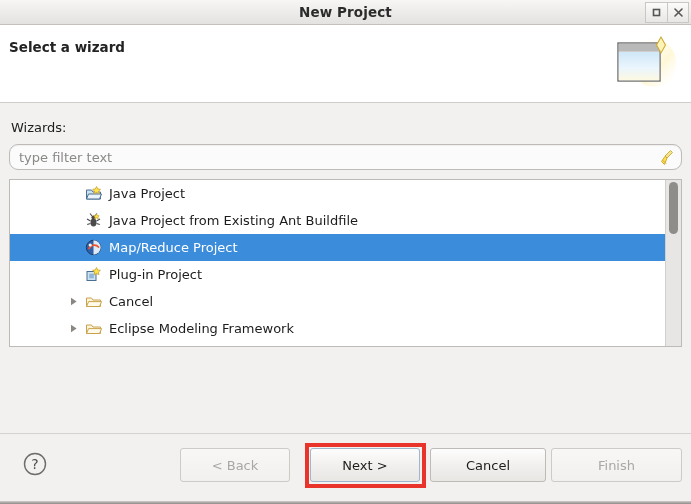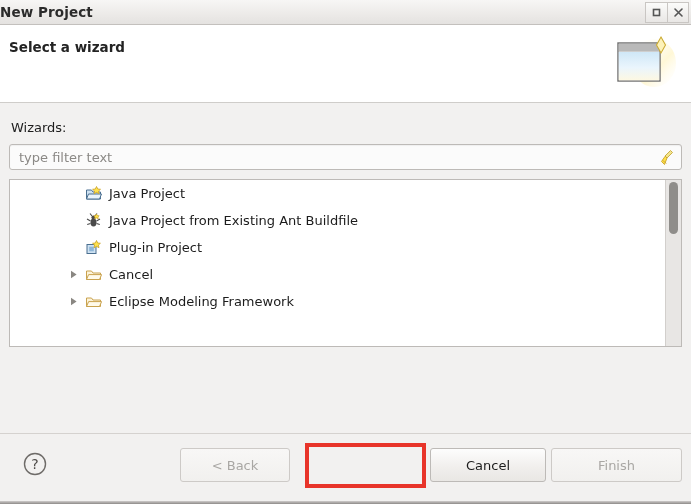--- a/index.html
+++ b/index.html
@@ -25,21 +25,21 @@
     position: absolute;
     left: 0; top: 0;
     width: 691px; height: 25px;
     background: linear-gradient(to bottom, #f7f6f5 0%, #eceae8 60%, #e4e2e0 100%);
     border-bottom: 1px solid #c3c0bd;
     box-sizing: border-box;
   }
   .titlebar-title {
     position: absolute;
     left: 0; right: 0; top: 4px;
-    text-align: left;
+    text-align: center;
     font-size: 13.5px;
     font-weight: bold;
     color: #2b2b2b;
     letter-spacing: .1px;
   }
   .win-btns {
     position: absolute;
     right: 2px; top: 2px;
     display: flex;
     gap: 0px;
@@ -93,21 +93,21 @@
     color: #1d1d1d;
   }
 
   
   .filter-field {
     position: absolute;
     left: 9px; top: 41px;
     width: 673px; height: 26px;
     background: #fbfbfb;
     border: 1px solid #bdbab7;
-    border-radius: 3px;
+    border-radius: 9px;
     box-sizing: border-box;
     box-shadow: inset 0 1px 1px rgba(0,0,0,.05);
   }
   .filter-placeholder {
     position: absolute;
     left: 9px; top: 5px;
     font-size: 13px;
     color: #8b8986;
   }
   .filter-clear-icon {
@@ -318,20 +318,32 @@
             <svg width="17" height="17" viewBox="0 0 17 17">
               <ellipse cx="8.5" cy="10.5" rx="3" ry="4" fill="#4a4a4a"></ellipse>
               <circle cx="8.5" cy="5.5" r="2.1" fill="#4a4a4a"></circle>
               <path d="M5.5 9 L2 7 M11.5 9 L15 7 M5.5 11.5 L2.2 12.5 M11.5 11.5 L14.8 12.5 M7 4 L5 1.5 M10 4 L12 1.5" stroke="#4a4a4a" stroke-width="1.1" fill="none"></path>
               <path d="M11.5 2 L12.4 3.6 L14.2 3.8 L12.9 5 L13.3 6.8 L11.5 5.9 L9.7 6.8 L10.1 5 L8.8 3.8 L10.6 3.6 Z" fill="#ffe24a" stroke="#c9a22b" stroke-width=".7"></path>
             </svg>
           </span>
           <span class="row-label">Java Project from Existing Ant Buildfile</span>
         </div>
 
+        <div class="list-row selected">
+          <span class="twisty empty"></span>
+          <span class="row-icon">
+            <svg width="17" height="17" viewBox="0 0 17 17">
+              <circle cx="8.5" cy="8.5" r="7.2" fill="#2f5fa8" stroke="#1c3b6b" stroke-width="1"></circle>
+              <path d="M8.5 1.3 A7.2 7.2 0 0 1 8.5 15.7 Z" fill="#dfe9f5"></path>
+              <path d="M4 9.5 C6 5.5, 11 5, 13.5 8" stroke="#e8562c" stroke-width="1.8" fill="none" stroke-linecap="round"></path>
+              <circle cx="5.2" cy="6" r="1.6" fill="#f6f6f6"></circle>
+            </svg>
+          </span>
+          <span class="row-label">Map/Reduce Project</span>
+        </div>
 
         <div class="list-row">
           <span class="twisty empty"></span>
           <span class="row-icon">
             <svg width="17" height="17" viewBox="0 0 17 17">
               <rect x="2" y="5.5" width="9" height="9" fill="#cfe2f2" stroke="#4a6f90" stroke-width="1"></rect>
               <rect x="4.2" y="7.7" width="4.6" height="4.6" fill="#8fb6d8"></rect>
               <path d="M11.5 1.5 L12.7 4 L15.4 4.3 L13.4 6.1 L14 8.7 L11.5 7.4 L9 8.7 L9.6 6.1 L7.6 4.3 L10.3 4 Z" fill="#ffe24a" stroke="#c9a22b" stroke-width=".8"></path>
             </svg>
           </span>
@@ -379,19 +391,20 @@
   <div class="footer"></div>
 
   <div class="help-icon">
     <svg width="26" height="26" viewBox="0 0 26 26">
       <circle cx="13" cy="13" r="10.5" fill="none" stroke="#6e6b68" stroke-width="1.4"></circle>
       <text x="13" y="18" text-anchor="middle" font-family="DejaVu Sans, sans-serif" font-size="14" fill="#4f4c49">?</text>
     </svg>
   </div>
 
   <div class="btn btn-back disabled">&lt; Back</div>
+  <div class="btn btn-next">Next &gt;</div>
   <div class="btn btn-cancel">Cancel</div>
   <div class="btn btn-finish disabled">Finish</div>
 
   <div class="redbox"></div>
 
   <div class="bottom-edge"></div>
 </div>
 
 </body></html>

